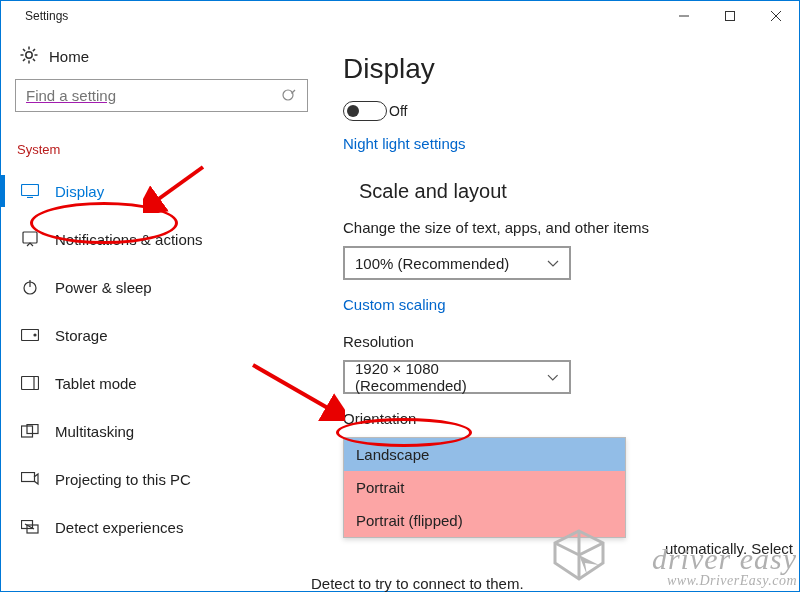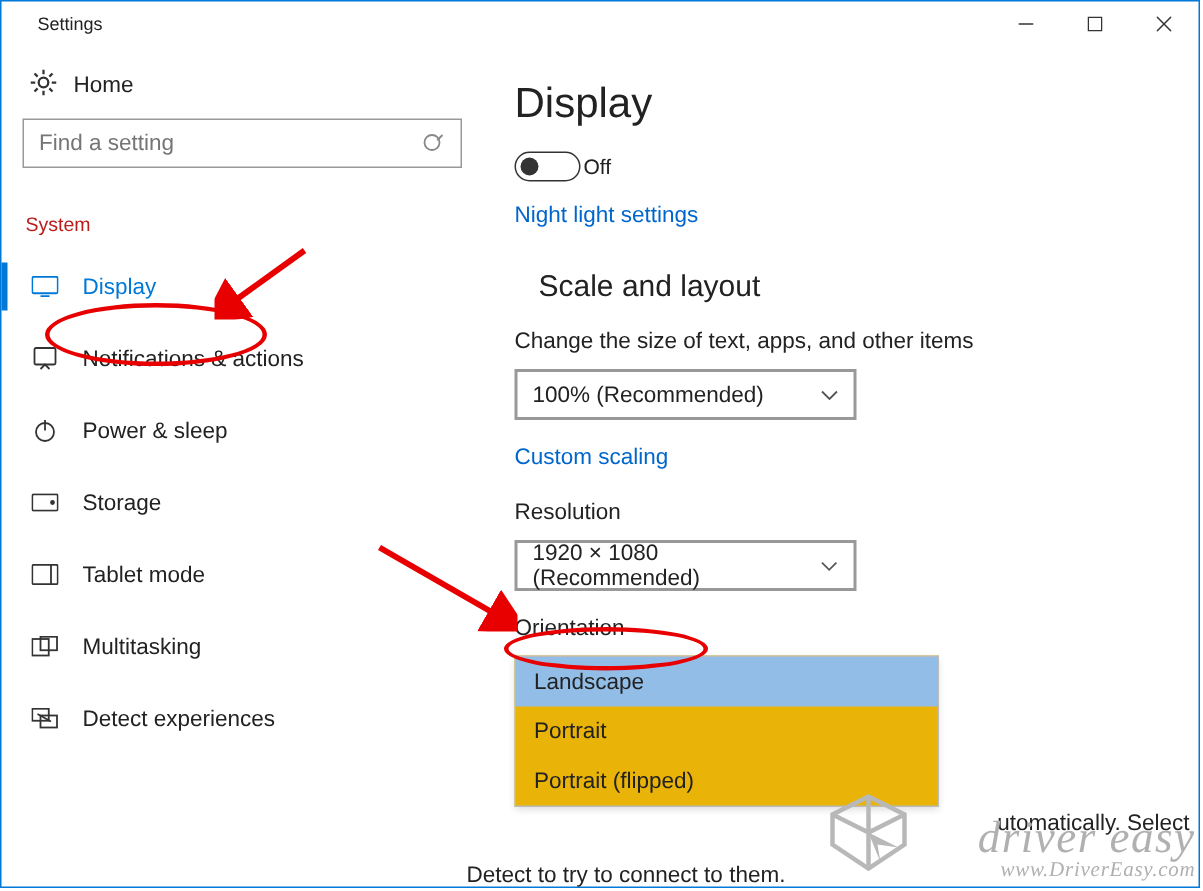--- a/index.html
+++ b/index.html
@@ -9,40 +9,40 @@
   .titlebar .title { font-size:12px; }
   .win-controls { display:flex; height:100%;}
   .win-btn { width:46px; height:30px; display:flex; align-items:center; justify-content:center; }
   .win-btn svg { width:10px; height:10px; }
   .body { position:absolute; top:34px; left:0; right:0; bottom:0; display:flex;}
   .sidebar { width:310px; padding:0 0 0 14px; }
   .home-row { display:flex; align-items:flex-end; gap:10px; padding:10px 4px 14px 4px;}
   .home-row .gear { width:20px; height:20px;}
   .home-row span { font-size:15px;}
   .search-box { width:293px; height:33px; border:1px solid #999; display:flex; align-items:center; padding:0 10px; justify-content:space-between;}
-  .search-box input { border:none; outline:none; font-size:15px; width:230px; background:transparent; color:#a16207;}
+  .search-box input { border:none; outline:none; font-size:15px; width:230px; background:transparent; color:#a21caf;text-decoration:underline;}
   .search-box .sicon { width:16px; height:16px; color:#666;}
   .section-label { color:#b91c1c; font-size:13px; margin:30px 0 10px 2px;}
   .nav-item { display:flex; align-items:center; gap:16px; height:48px; padding-left:6px; position:relative;}
   .nav-item .ni-icon { width:18px; height:18px; display:flex; align-items:center; justify-content:center;}
   .nav-item span { font-size:15px;}
   .nav-item.active { color:#0078d7;}
   .nav-item.active::before { content:""; position:absolute; left:-14px; top:8px; bottom:8px; width:4px; background:#0078d7;}
   .main { flex:1; padding:18px 0 0 32px; position:relative;}
   .h1 { font-size:28px; font-weight:350; margin-bottom:16px;}
   .toggle-row { display:flex; align-items:center; gap:2px; margin-bottom:14px;}
   .toggle { width:44px; height:20px; border:1px solid #333; border-radius:10px; position:relative;}
   .toggle .knob { position:absolute; left:3px; top:3px; width:12px; height:12px; border-radius:50%; background:#333;}
   .link { color:#0066cc; font-size:15px;}
   .h2 { font-size:20px; font-weight:400; margin:28px 0 16px 16px;}
   .field-label { font-size:15px; margin-bottom:10px;}
   .select { width:228px; height:34px; border:2px solid #999; display:flex; align-items:center; justify-content:space-between; padding:0 10px; margin-bottom:16px;}
   .select span { font-size:15px;}
   .chev { width:12px; height:12px;}
-  .dropdown { width:283px; border:1px solid #bbb; background:#eab308; box-shadow:0 2px 5px rgba(0,0,0,0.15);}
+  .dropdown { width:283px; border:1px solid #bbb; background:#fca5a5; box-shadow:0 2px 5px rgba(0,0,0,0.15);}
   .dd-item { height:33px; display:flex; align-items:center; padding:0 12px; font-size:15px;}
   .dd-item.sel { background:#92bde7;}
   .truncated { font-size:15px; position:absolute;}
 
   
   .red-ellipse { position:absolute; border:3px solid #e80000; border-radius:50%;}
   .arrow-svg { position:absolute; }
   .watermark { position:absolute; right:2px; bottom:2px; color:#b0b0b0; text-align:right; font-style:italic; font-family: Georgia, serif; line-height:1.05; pointer-events:none;}
   .watermark .big { font-size:30px; letter-spacing:1px; }
   .watermark .small { font-size:14px; letter-spacing:0.5px;}
@@ -142,20 +142,29 @@
         <span>Tablet mode</span>
       </div>
       <div class="nav-item">
         <span class="ni-icon">
             <svg width="18" height="14" viewBox="0 0 18 14" fill="none" stroke="#333" stroke-width="1.2">
               <rect x="0.5" y="2" width="11" height="11"></rect>
               <rect x="6" y="0.5" width="11" height="9"></rect>
             </svg>
           </span>
         <span>Multitasking</span>
+      </div>
+      <div class="nav-item">
+        <span class="ni-icon">
+            <svg width="18" height="14" viewBox="0 0 18 14" fill="none" stroke="#333" stroke-width="1.2">
+              <rect x="0.5" y="0.5" width="13" height="9"></rect>
+              <path d="M13 5 L17 2 V12 L13 9"></path>
+            </svg>
+          </span>
+        <span>Projecting to this PC</span>
       </div>
       <div class="nav-item">
         <span class="ni-icon">
             <svg width="18" height="14" viewBox="0 0 18 14" fill="none" stroke="#333" stroke-width="1.2">
               <rect x="0.5" y="0.5" width="11" height="8"></rect>
               <rect x="6" y="5" width="11" height="8"></rect>
               <path d="M4 4 L13 9"></path>
             </svg>
           </span>
         <span>Detect experiences</span>

